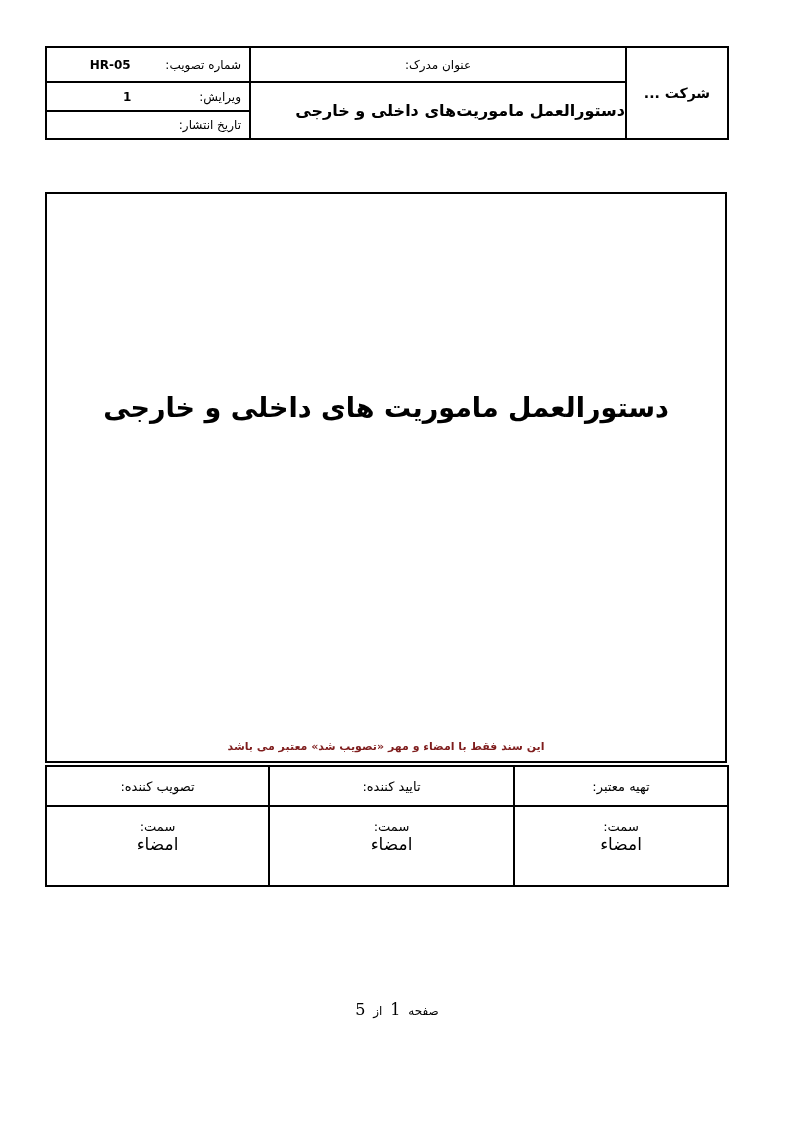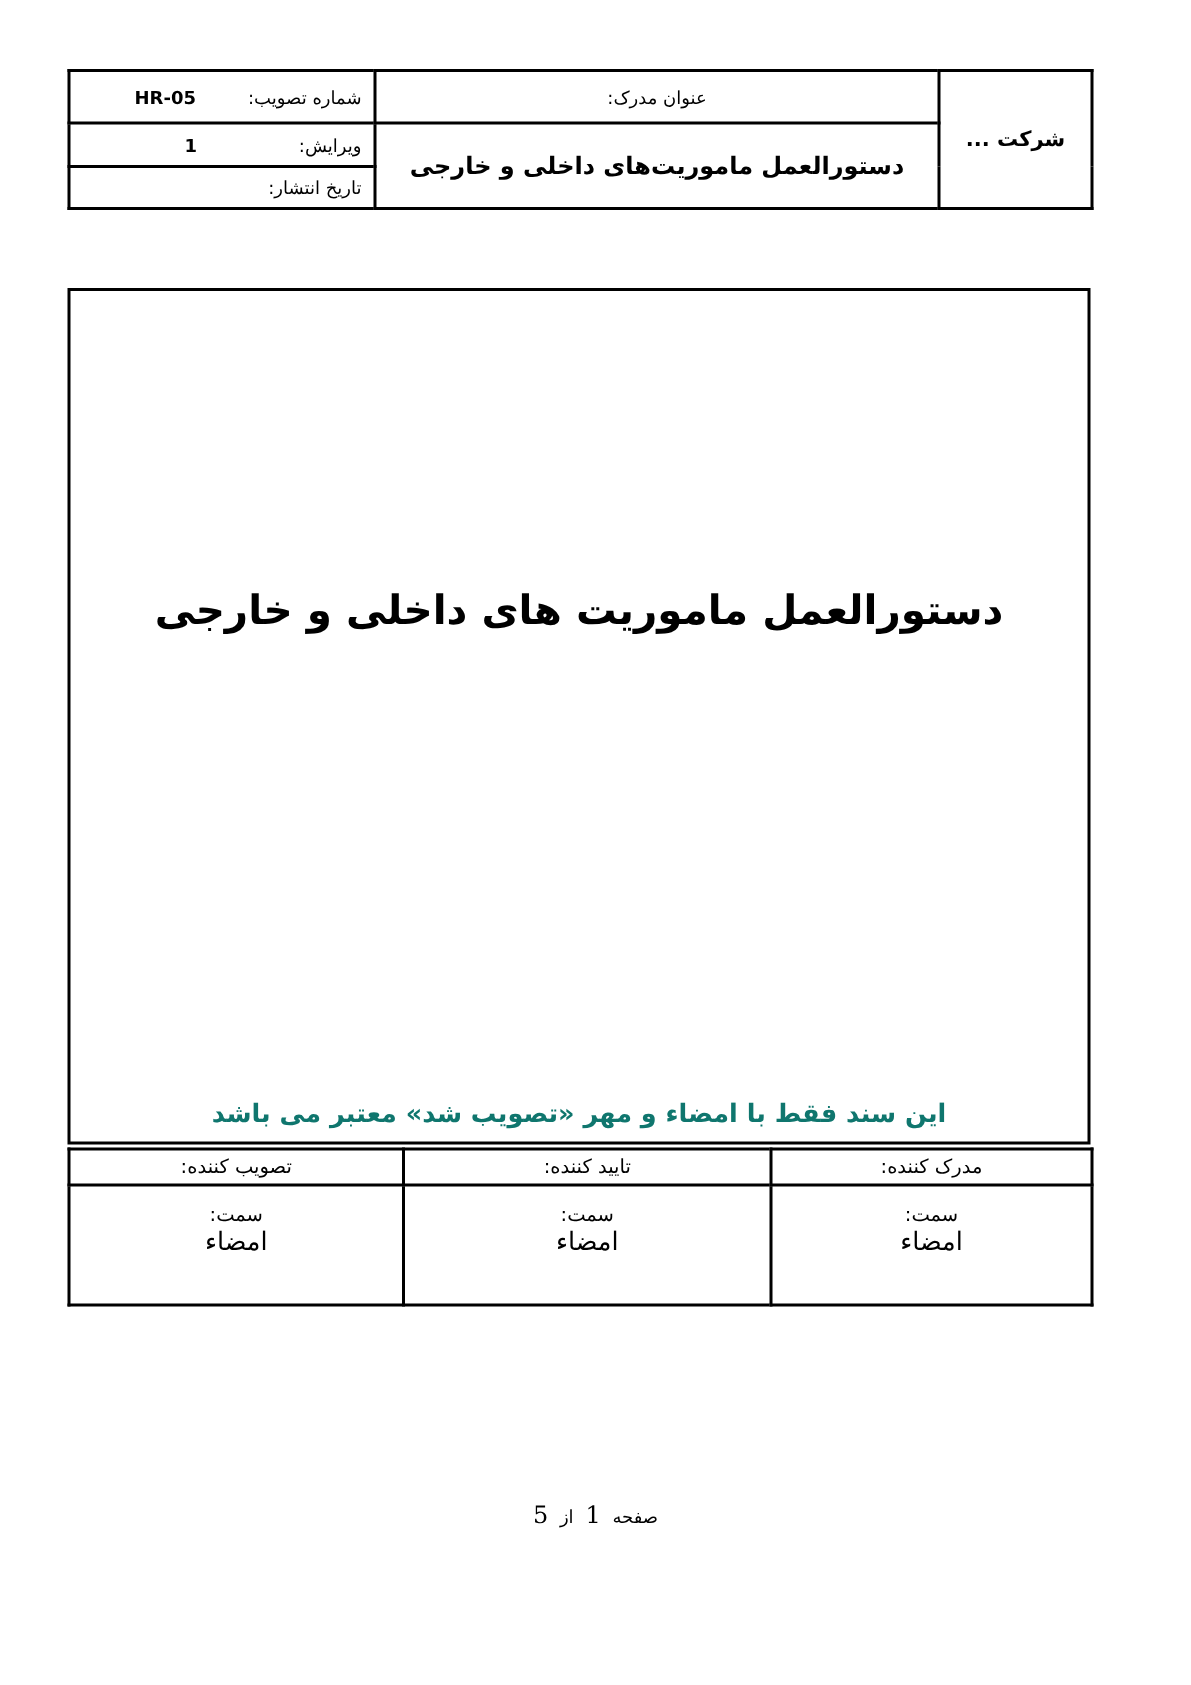--- a/index.html
+++ b/index.html
@@ -32,21 +32,21 @@
     text-align: center;
     font-weight: bold;
     font-size: 14px;
   }
   .cell-doc-title-label {
     text-align: center;
     font-size: 12px;
     height: 35px;
   }
   .cell-doc-title {
-    text-align: center;
+    text-align: right;
     font-weight: bold;
     font-size: 16px;
     border-radius: 28px;
   }
   .kv {
     display: flex;
     align-items: center;
     padding: 0 8px;
   }
   .kv .k { font-size: 12px; white-space: nowrap; }
@@ -81,38 +81,38 @@
     font-size: 27px;
     font-weight: bold;
     line-height: 1.35;
   }
   .validity-notice {
     position: absolute;
     bottom: 8px;
     left: 0;
     right: 0;
     text-align: center;
-    font-size: 17px;
-    font-weight: bold;
-    color: #0f766e;
+    font-size: 11px;
+    font-weight: bold;
+    color: #7f1d1d;
   }
 
   
   .signature-table {
     position: absolute;
     top: 765px;
     left: 45px;
     width: 682px;
   }
   .signature-table td {
     border: 2px solid #000000;
     padding: 0;
   }
   .sig-role {
-    height: 24px;
+    height: 40px;
     text-align: center;
     vertical-align: middle;
     font-size: 13px;
   }
   .sig-body {
     height: 80px;
     vertical-align: top;
     text-align: center;
   }
   .sig-position { font-size: 13px; margin-top: 12px; }
@@ -189,21 +189,21 @@
 
   <table class="signature-table">
     <colgroup>
       <col style="width:214px">
       <col style="width:245px">
       <col style="width:223px">
     </colgroup>
     <tbody>
         <tr>
       <td class="sig-role">
-        <span>مدرک کننده:</span>
+        <span>تهیه معتبر:</span>
       </td>
       <td class="sig-role">
         <span>تایید کننده:</span>
       </td>
       <td class="sig-role">
         <span>تصویب کننده:</span>
       </td>
     </tr>
     <tr>
       <td class="sig-body">

